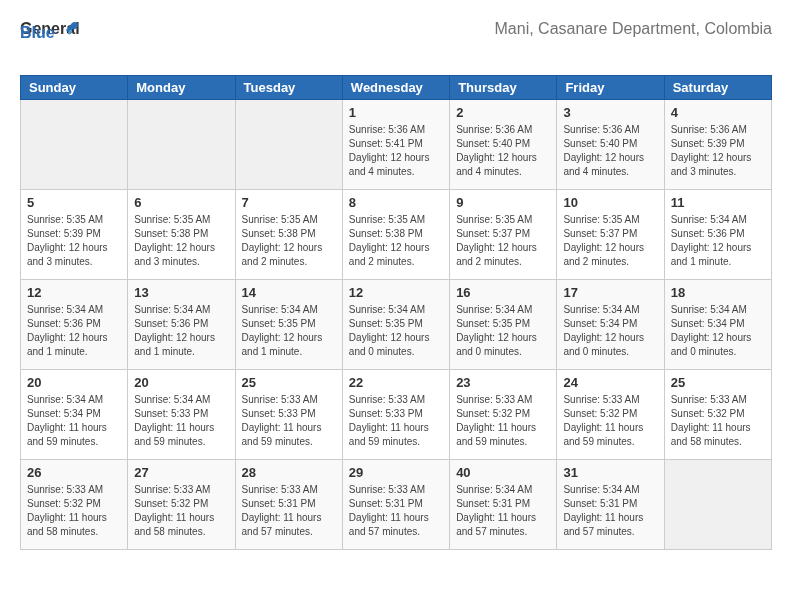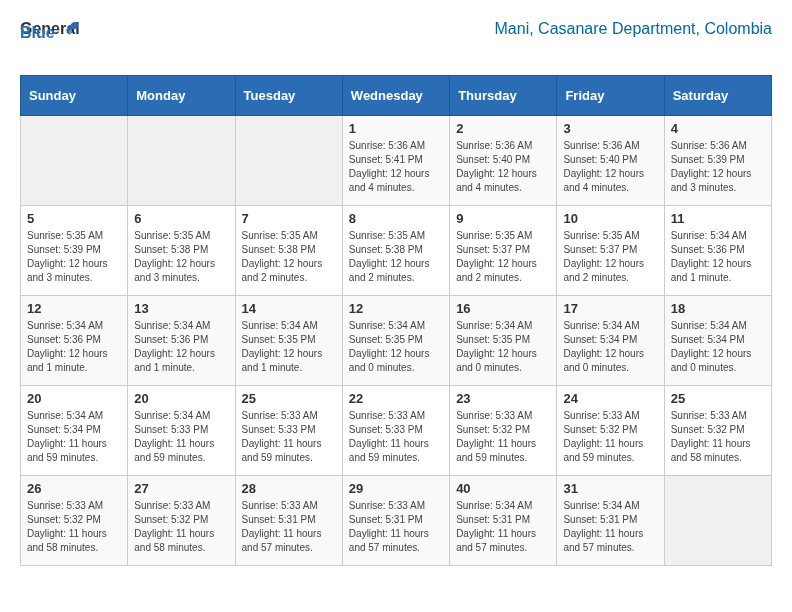--- a/index.html
+++ b/index.html
@@ -24,32 +24,32 @@
     .title-block {
       text-align: right;
     }
     .calendar-title {
       font-size: 36px;
       font-weight: bold;
       color: #333;
     }
     .calendar-subtitle {
       font-size: 16px;
-      color: #0369a1;
+      color: #737373;
     }
     table {
       width: 100%;
       border-collapse: collapse;
       table-layout: fixed;
     }
     thead tr th {
       background-color: #2a6db5;
       color: white;
       text-align: left;
-      padding: 12px 8px;
+      padding: 4px 8px;
       font-size: 13px;
       font-weight: bold;
       border: 1px solid #1a5a9a;
     }
     tbody tr td {
       border: 1px solid #ccc;
       vertical-align: top;
       padding: 5px 6px;
       height: 90px;
       background: #fff;

